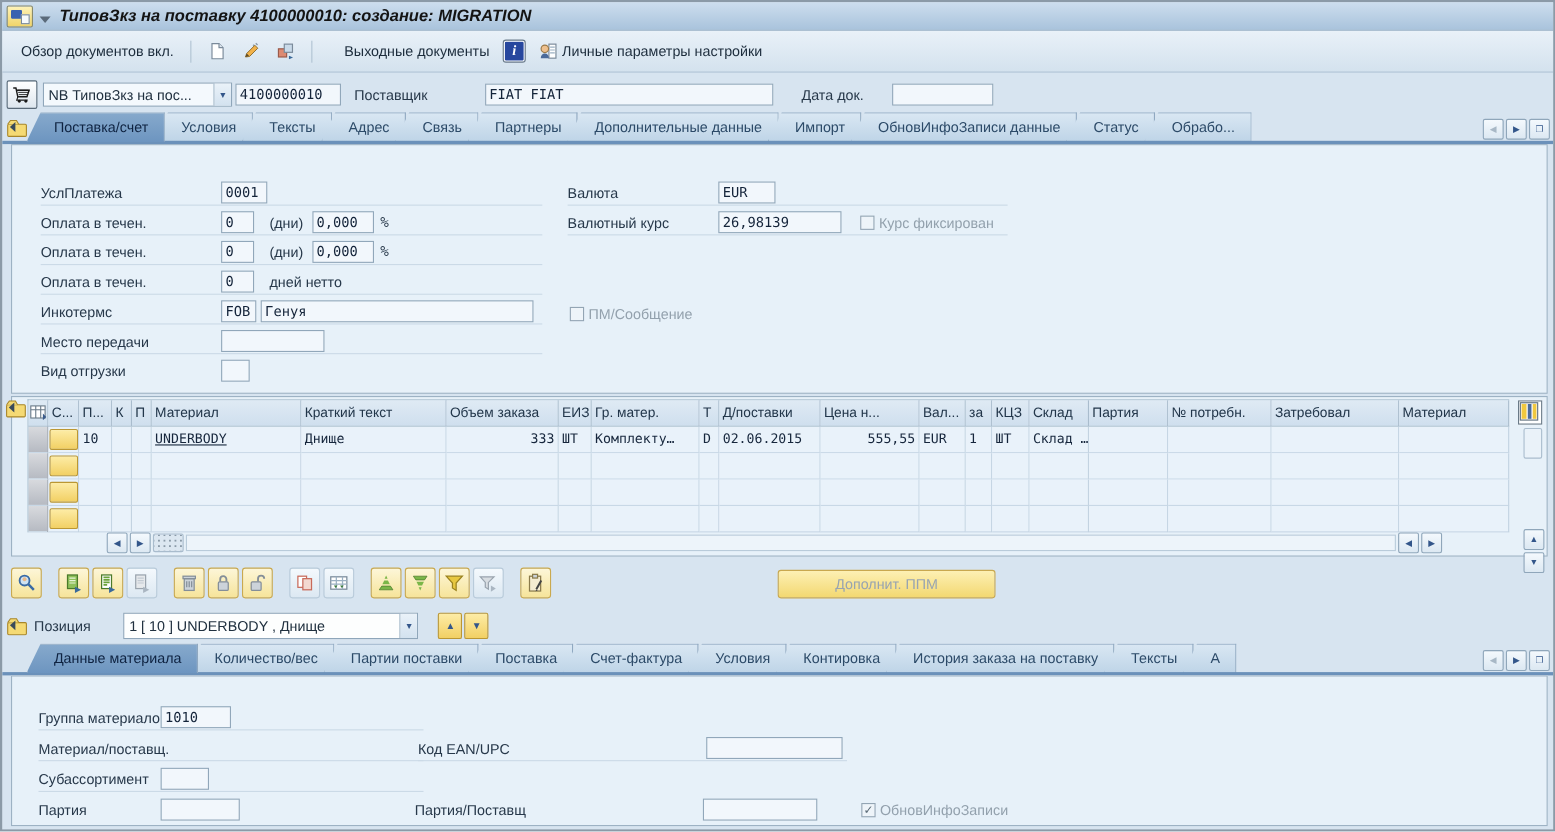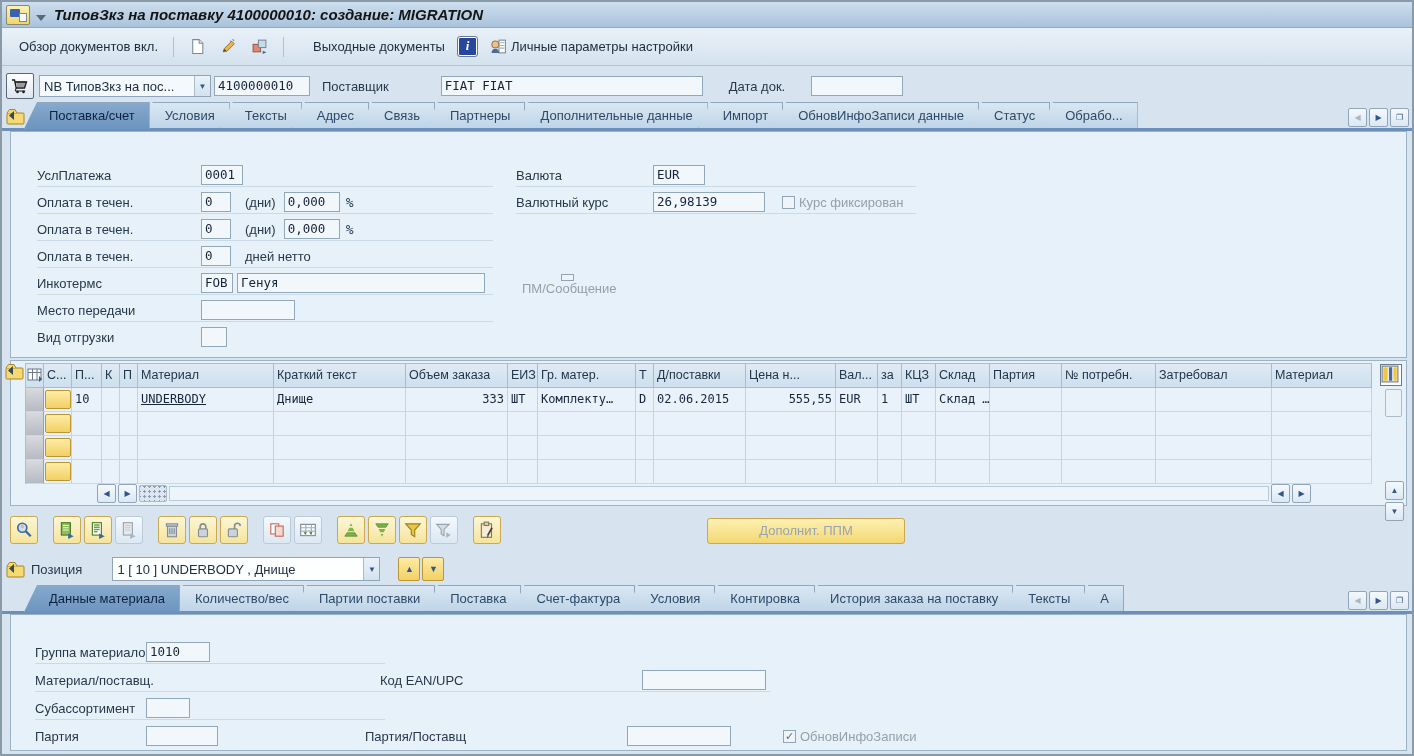--- a/index.html
+++ b/index.html
@@ -220,21 +220,21 @@
       <span class="field mono" style="width:52px;">EUR</span>
     </div>
     <div class="frow underl" style="top:59px;left:505px;width:400px;">
       <span class="lbl" style="width:137px;">Валютный курс</span>
       <span class="field mono" style="width:112px;">26,98139</span>
     </div>
     <div class="frow" style="top:59px;left:771px;">
       <span class="cb"></span>
       <span class="dlbl" style="margin-left:4px;">Курс фиксирован</span>
     </div>
-    <div class="frow" style="top:142px;left:507px;flex-direction:column;">
+    <div class="frow" style="top:142px;left:507px;">
       <span class="cb"></span>
       <span class="dlbl" style="margin-left:4px;">ПМ/Сообщение</span>
     </div>
   </div>
 
   <div class="tsection">
     <svg class="folder-ic" style="position:absolute;left:-6px;top:2px;" viewBox="0 0 19 17">
         <rect x="1" y="5" width="17" height="11" rx="1" fill="#f5da74" stroke="#a8862a"></rect>
         <path d="M1 5l2.5-3.5H9L11 5" fill="#f5da74" stroke="#a8862a"></path>
         <path d="M8 3L3 7.5 8 12z" fill="#3a4a5a"></path>
@@ -552,21 +552,21 @@
     </div>
     <div class="frow" style="top:110px;left:24px;width:350px;">
       <span class="lbl" style="width:111px;">Партия</span>
       <span class="field mono" style="width:72px;"></span>
     </div>
 
     <div class="frow underl" style="top:54px;left:369px;width:390px;">
       <span class="lbl" style="width:262px;">Код EAN/UPC</span>
       <span class="field mono" style="width:124px;"></span>
     </div>
-    <div class="frow" style="top:110px;left:354px;width:390px;">
+    <div class="frow" style="top:110px;left:366px;width:390px;">
       <span class="lbl" style="width:262px;">Партия/Поставщ</span>
       <span class="field mono" style="width:104px;"></span>
     </div>
     <div class="frow" style="top:110px;left:772px;">
       <span class="cb">✓</span>
       <span class="dlbl" style="margin-left:4px;">ОбновИнфоЗаписи</span>
     </div>
   </div>
 
 </div>

